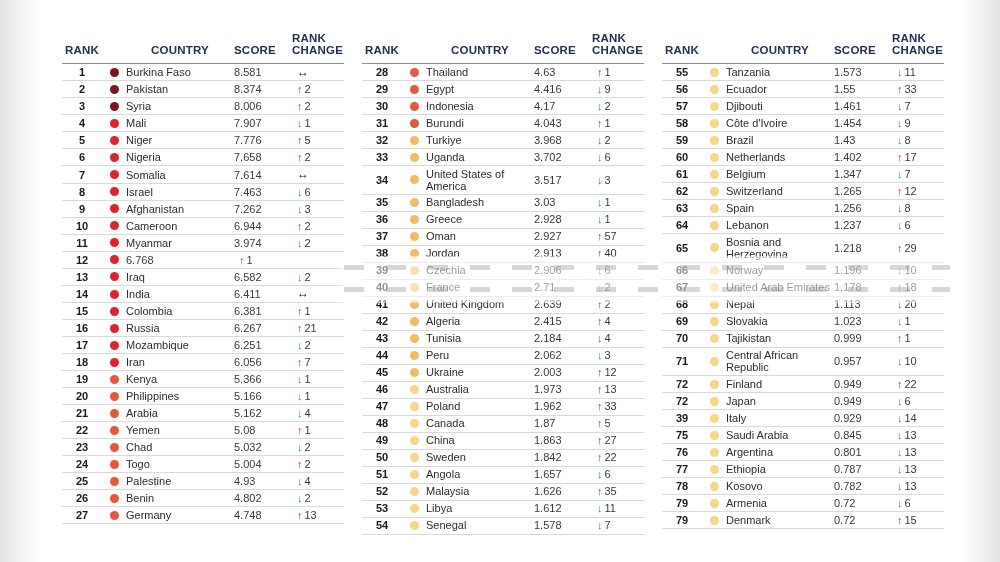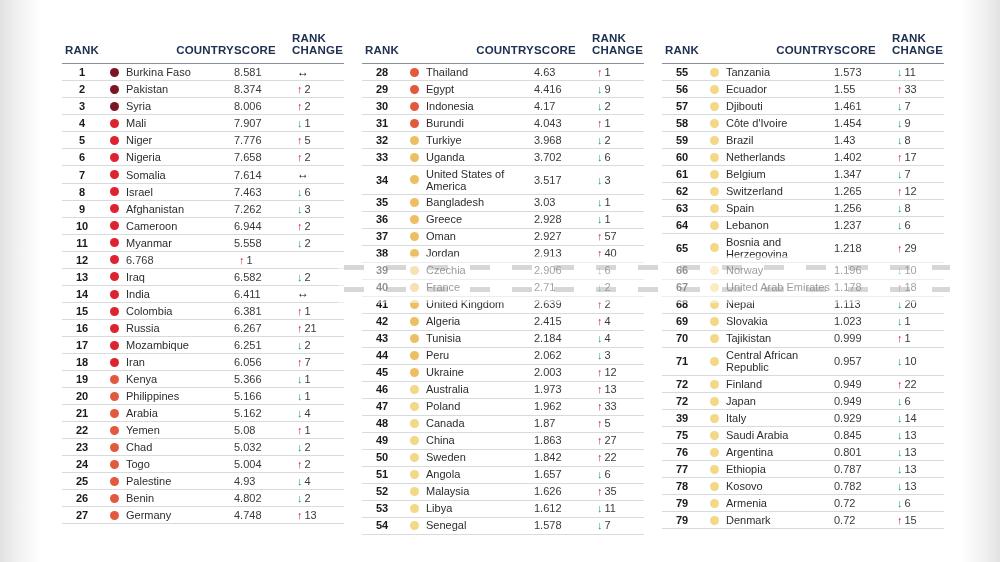--- a/index.html
+++ b/index.html
@@ -14,21 +14,21 @@
   .tables { position:absolute; left:62px; right:56px; top:24px; display:flex; gap:18px; }
   .tbl { flex:1 1 0; min-width:0; }
 
   .thead {
     display:grid; grid-template-columns:40px 24px 1fr 58px 52px;
     align-items:end; min-height:32px; padding-bottom:7px;
     border-bottom:1.5px solid #8a8f98;
     color:#203052; font-weight:700; font-size:11.5px; letter-spacing:.2px; line-height:1.05;
   }
   .h-rank    { grid-column:1; text-align:center; }
-  .h-country { grid-column:3; text-align:right; }
+  .h-country { grid-column:3; text-align:center; }
   .h-score   { grid-column:4; text-align:left; }
   .h-change  { grid-column:5; text-align:left; }
 
   .row {
     display:grid; grid-template-columns:40px 24px 1fr 58px 52px;
     align-items:center; min-height:17px; padding:1.5px 0; box-sizing:border-box;
     border-bottom:1px solid #dadada;
     font-size:11px; line-height:1.12; color:#2d2d2d;
   }
   .c-rank  { text-align:center; font-weight:700; color:#1b1b1b; }
@@ -174,21 +174,21 @@
     <span class="c-change">
       <span class="arrow a-up">↑</span>
       <span class="cnum">2</span>
     </span>
   </div>
 
   <div class="row">
     <span class="c-rank">11</span>
     <span class="c-dot" style="background: rgb(220, 35, 48);"></span>
     <span class="c-country">Myanmar</span>
-    <span class="c-score">5.558</span>
+    <span class="c-score">3.974</span>
     <span class="c-change">
       <span class="arrow a-down">↓</span>
       <span class="cnum">2</span>
     </span>
   </div>
 
   <div class="row">
     <span class="c-rank">12</span>
     <span class="c-dot" style="background: rgb(220, 35, 48);"></span>
     <span class="c-score">6.768</span>

